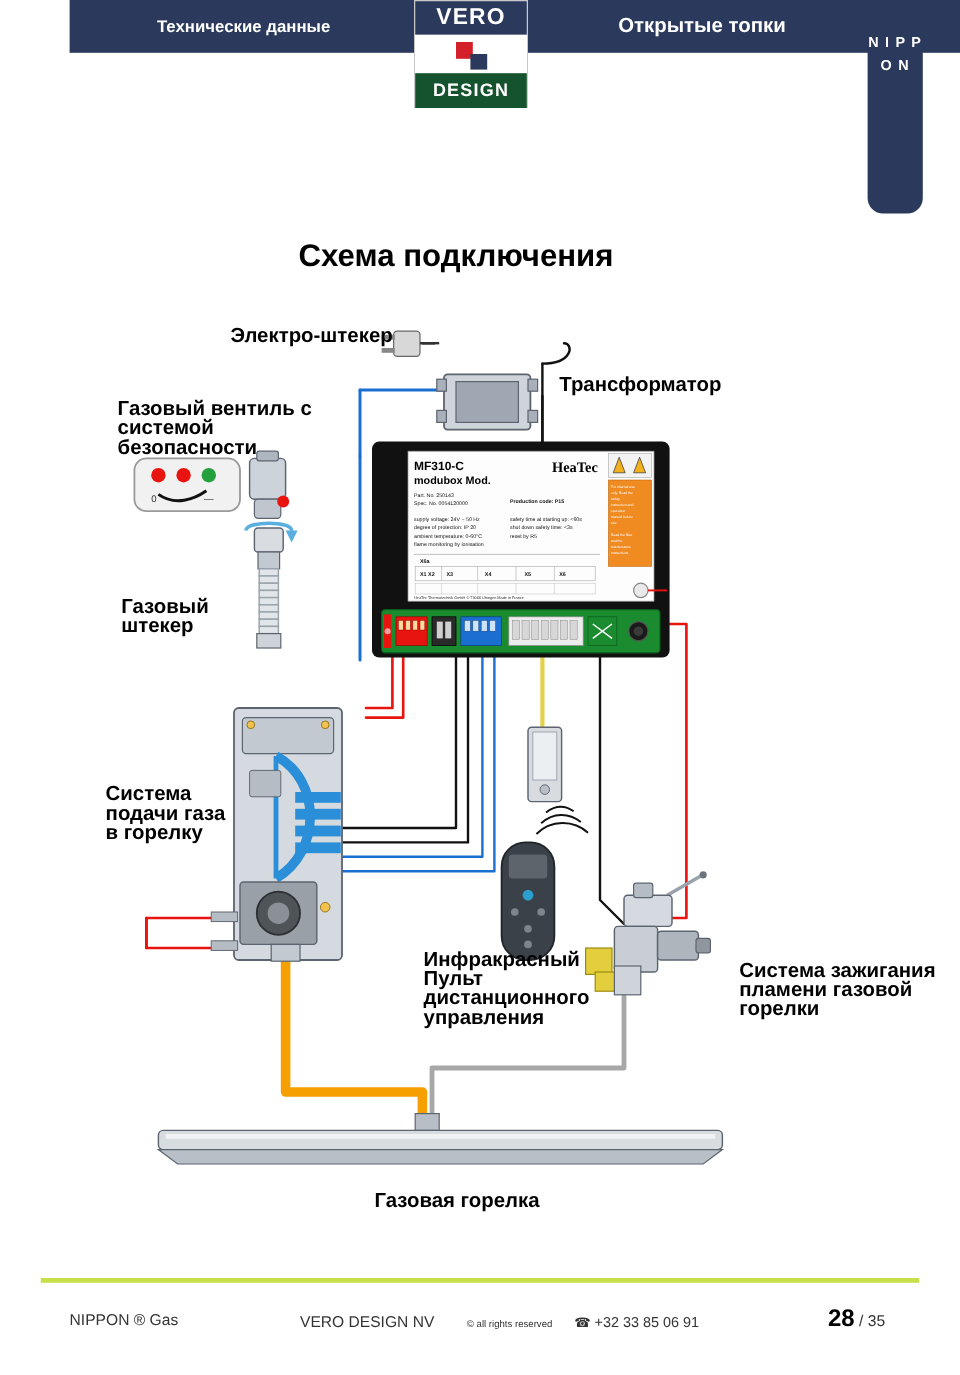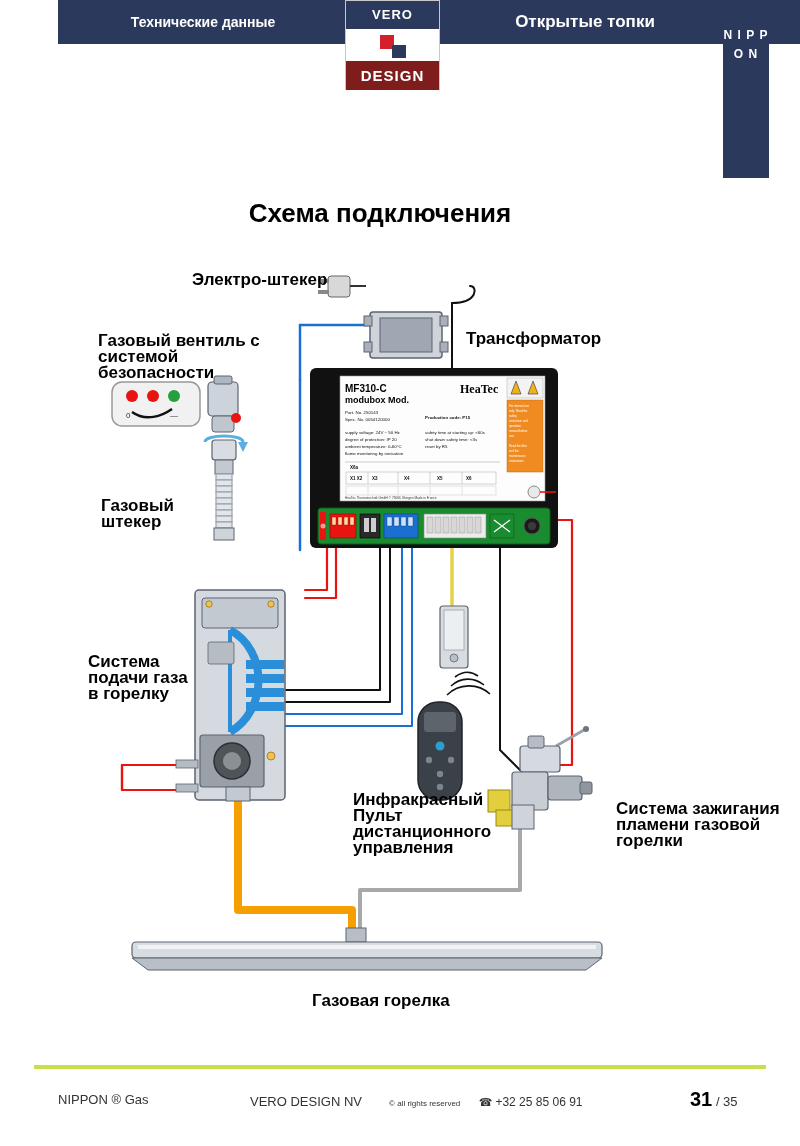--- a/index.html
+++ b/index.html
@@ -32,42 +32,42 @@
     position:absolute; left:440px; top:0; width:290px; height:44px;
     line-height:44px; text-align:center; color:#ffffff;
     font-size:17px; font-weight:bold;
   }
   .logo-box {
     position:absolute; left:345px; top:0; width:95px; height:90px;
     background:#ffffff; border:1px solid #c8c8c8;
   }
   .logo-top {
     position:absolute; left:0; top:0; width:93px; height:28px;
-    background:#2b3a5c; color:#ffffff; font-size:13px; font-weight:bold;
+    background:#2b3a5c; color:#ffffff; font-size:19px; font-weight:bold;
     letter-spacing:1px; text-align:center; line-height:28px;
   }
   .logo-mid {
     position:absolute; left:0; top:28px; width:93px; height:32px; background:#ffffff;
   }
   .logo-sq-red {
     position:absolute; left:34px; top:6px; width:14px; height:14px; background:#d3202a;
   }
   .logo-sq-blue {
     position:absolute; left:46px; top:16px; width:14px; height:13px; background:#2b3a5c;
   }
   .logo-bot {
     position:absolute; left:0; top:60px; width:93px; height:29px;
-    background:#7f1d1d; color:#ffffff; font-size:15px; font-weight:bold;
+    background:#14532d; color:#ffffff; font-size:15px; font-weight:bold;
     letter-spacing:1px; text-align:center; line-height:29px;
   }
   .nippon-side {
     position:absolute; left:723px; top:0; width:46px; height:178px;
     background:#2b3a5c; color:#ffffff;
     font-size:12px; font-weight:bold; letter-spacing:1px;
-    text-align:center; padding-top:26px; line-height:19px;
+    text-align:center; padding-top:26px; line-height:19px;border-radius:13px;
   }
 
   
   .page-title {
     position:absolute; left:0; top:150px; width:760px;
     text-align:center; font-size:26px; font-weight:bold; color:#000;margin-top:48px;
   }
 
   
   .lbl {
@@ -384,37 +384,37 @@
     <rect x="132" y="752" width="470" height="16" rx="4" fill="#d7dce1" stroke="#5c6470" stroke-width="1.2"></rect>
     <rect x="138" y="755" width="458" height="4" fill="#f0f2f4"></rect>
     <polygon points="132,768 602,768 586,780 148,780" fill="#b9bfc6" stroke="#5c6470" stroke-width="1"></polygon>
   </g>
 </svg>
 
 <div class="lbl" style="left:192px; top:272px;">Электро-штекер</div>
 
 <div class="lbl" style="left:98px; top:333px; width:170px;">Газовый вентиль с<br>системой безопасности</div>
 
-<div class="lbl" style="left:466px; top:331px;">Трансформатор</div>
+<div class="lbl" style="left:466px; top:313px;">Трансформатор</div>
 
 <div class="lbl" style="left:101px; top:498px; width:110px;">Газовый<br>штекер</div>
 
 <div class="lbl" style="left:88px; top:654px; width:120px;">Система<br>подачи газа<br>в горелку</div>
 
 <div class="lbl" style="left:353px; top:792px; width:150px;">Инфракрасный<br>Пульт<br>дистанционного<br>управления</div>
 
 <div class="lbl" style="left:616px; top:773px; width:170px;margin-top:28px;">Система зажигания<br>пламени газовой<br>горелки</div>
 
 <div class="lbl" style="left:312px; top:993px;text-align:center;">Газовая горелка</div>
 
 <div class="footer-rule"></div>
 <div class="f-left">NIPPON ® Gas</div>
 <div class="f-center">
   <span style="font-size:13px;margin-top:15px;">VERO DESIGN NV</span>
   <span class="sup">© all rights reserved</span>
   &nbsp;&nbsp;&nbsp;&nbsp;
   <span>☎</span>
-  <span style="font-size:12px;">+32 25 85 06 91</span>
+  <span style="font-size:12px;">+32 33 85 06 91</span>
 </div>
 <div class="f-page">
-  <b>31</b>
+  <b>28</b>
   <span>/ 35</span>
 </div>
 
 </body></html>

